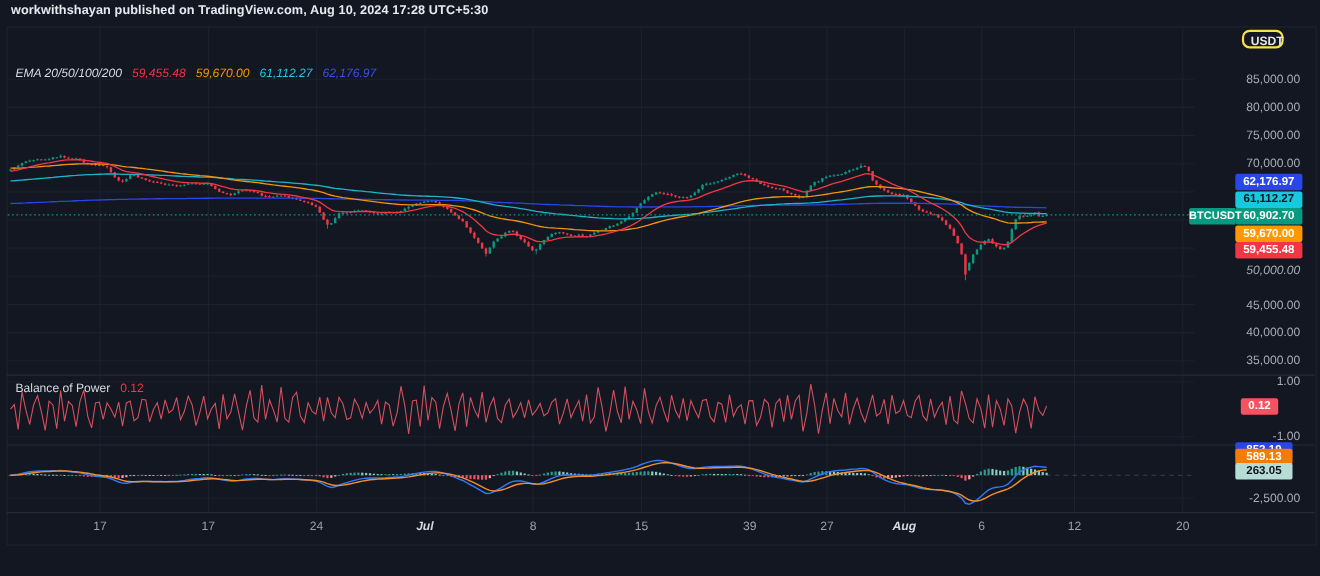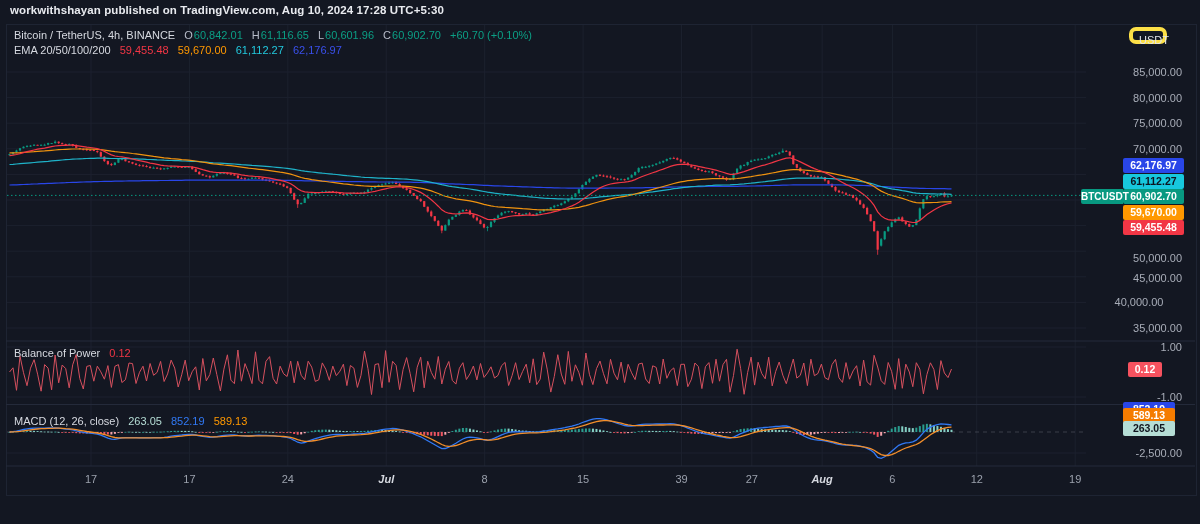--- a/index.html
+++ b/index.html
@@ -7,22 +7,22 @@
        font-family:"Liberation Sans",sans-serif;-webkit-font-smoothing:antialiased;}
   .abs{position:absolute;}
   #topbar{left:10px;top:4px;font-size:11.5px;font-weight:bold;color:#e8eaef;letter-spacing:.1px;}
   #widget-border{left:6px;top:24px;width:1189px;height:470px;border:1px solid #1e2433;pointer-events:none;}
   #plot{left:0;top:0;}
   .legend-row{left:14px;font-size:11px;color:#d1d4dc;white-space:nowrap;}
   .legend-row span{margin-right:6px;}
   .sym{color:#d6d9e0;}
   .dim{color:#b7bcc9;margin-right:1px !important;}
   .grn{color:#0b9f85;}
-  #usdt-btn{left:1129px;top:27px;width:38px;height:17px;border:4px solid #fde047;border-radius:7px;
-     color:#e3e5ea;font-size:11px;font-weight:normal;text-align:left;line-height:17px;background:transparent;cursor:pointer;}
+  #usdt-btn{left:1129px;top:27px;width:38px;height:17px;border:2px solid #fde047;border-radius:7px;
+     color:#e3e5ea;font-size:11px;font-weight:bold;text-align:left;line-height:17px;background:transparent;cursor:pointer;}
   .axlabel{position:absolute;left:1096px;width:86px;text-align:right;font-size:11px;color:#a8adb8;line-height:12px;}
   .badge{position:absolute;left:1123px;width:61px;height:15px;border-radius:2px;font-size:10.5px;font-weight:bold;
      text-align:center;line-height:15px;}
   .symtag{position:absolute;width:42px;height:15px;border-radius:2px 0 0 2px;font-size:10px;font-weight:bold;
      color:#fff;text-align:center;line-height:15px;}
   .tick{position:absolute;width:44px;margin-left:-22px;text-align:center;font-size:11px;color:#9ba1ad;top:473px;}
   .tick.major{color:#d6d9e0;font-weight:bold;font-style:italic;}
   #footer{left:0;top:494px;width:1200px;height:30px;background:#171c27;border-top:1px solid #20263a;}
   #brand{position:absolute;left:40px;top:7px;font-size:13px;font-weight:bold;color:#a9aeb9;}
   #tv-logo{position:absolute;left:15px;top:8px;}
@@ -897,59 +897,45 @@
         <rect x="936.412" y="426.029627752816" width="2" height="5.970372247184002" fill="#85cfc4"></rect>
         <rect x="939.927" y="426.8026890616846" width="2" height="5.197310938315411" fill="#85cfc4"></rect>
         <rect x="943.4420000000001" y="428.11084166547954" width="2" height="3.8891583345204594" fill="#85cfc4"></rect>
         <rect x="946.9570000000001" y="429.11542266560946" width="2" height="2.884577334390542" fill="#85cfc4"></rect>
         <rect x="950.4720000000001" y="429.790296" width="2" height="2.209703999999988" fill="#85cfc4"></rect>
         <polyline points="9.5,432.0 13.0,431.6 16.5,431.1 20.0,430.3 23.5,429.5 27.0,428.9 30.5,428.5 34.1,428.2 37.6,428.1 41.1,428.1 44.6,428.2 48.1,428.0 51.6,428.0 55.1,427.8 58.7,428.1 62.2,428.6 65.7,429.1 69.2,429.4 72.7,429.9 76.2,430.8 79.8,431.7 83.3,432.3 86.8,432.9 90.3,433.2 93.8,433.7 97.3,434.1 100.8,435.2 104.4,436.7 107.9,438.2 111.4,439.2 114.9,439.3 118.4,438.6 121.9,437.9 125.4,437.7 129.0,437.6 132.5,437.6 136.0,437.7 139.5,437.8 143.0,437.8 146.5,437.8 150.1,437.9 153.6,437.7 157.1,437.6 160.6,437.6 164.1,437.3 167.6,436.8 171.1,436.2 174.7,435.7 178.2,435.3 181.7,435.0 185.2,434.6 188.7,434.3 192.2,434.5 195.7,435.0 199.3,435.8 202.8,436.4 206.3,436.9 209.8,437.4 213.3,437.2 216.8,436.7 220.4,436.0 223.9,435.5 227.4,435.1 230.9,435.0 234.4,435.0 237.9,435.4 241.4,435.7 245.0,436.0 248.5,436.0 252.0,435.7 255.5,435.4 259.0,435.2 262.5,435.3 266.0,435.4 269.6,435.6 273.1,435.9 276.6,436.2 280.1,436.4 283.6,436.8 287.1,437.3 290.7,438.5 294.2,440.3 297.7,442.2 301.2,443.1 304.7,442.5 308.2,441.1 311.7,439.8 315.3,438.7 318.8,437.6 322.3,436.7 325.8,435.8 329.3,435.1 332.8,434.7 336.3,434.5 339.9,434.5 343.4,434.6 346.9,434.5 350.4,434.3 353.9,434.0 357.4,433.9 361.0,433.6 364.5,433.3 368.0,432.6 371.5,431.8 375.0,431.1 378.5,430.3 382.0,429.7 385.6,429.2 389.1,428.8 392.6,428.5 396.1,428.7 399.6,429.3 403.1,430.2 406.6,431.3 410.2,432.5 413.7,433.9 417.2,435.5 420.7,436.8 424.2,438.7 427.7,440.7 431.3,442.7 434.8,444.7 438.3,446.7 441.8,448.6 445.3,448.5 448.8,447.1 452.3,445.2 455.9,443.3 459.4,441.0 462.9,439.0 466.4,437.6 469.9,437.2 473.4,437.3 476.9,437.8 480.5,438.7 484.0,439.8 487.5,440.3 491.0,439.5 494.5,438.2 498.0,436.6 501.6,434.9 505.1,433.5 508.6,432.4 512.1,431.8 515.6,431.6 519.1,431.8 522.6,431.9 526.2,431.8 529.7,431.9 533.2,432.2 536.7,432.1 540.2,431.7 543.7,431.0 547.2,430.6 550.8,430.0 554.3,429.4 557.8,428.9 561.3,428.3 564.8,427.7 568.3,426.9 571.9,426.2 575.4,425.2 578.9,424.0 582.4,422.5 585.9,421.3 589.4,420.1 592.9,419.2 596.5,418.6 600.0,418.7 603.5,419.2 607.0,419.9 610.5,421.0 614.0,422.2 617.5,423.4 621.1,424.5 624.6,425.5 628.1,426.0 631.6,426.0 635.1,425.7 638.6,424.9 642.2,424.4 645.7,424.2 649.2,424.1 652.7,424.1 656.2,424.0 659.7,424.0 663.2,423.9 666.8,423.8 670.3,423.7 673.8,423.9 677.3,424.6 680.8,425.6 684.3,426.7 687.8,428.1 691.4,429.5 694.9,430.8 698.4,432.0 701.9,433.1 705.4,433.9 708.9,434.4 712.5,435.1 716.0,435.9 719.5,436.5 723.0,437.1 726.5,437.8 730.0,438.1 733.5,437.1 737.1,435.4 740.6,433.7 744.1,432.3 747.6,430.9 751.1,429.7 754.6,428.8 758.1,428.2 761.7,427.8 765.2,427.5 768.7,427.2 772.2,426.8 775.7,426.5 779.2,426.3 782.8,425.9 786.3,426.0 789.8,426.9 793.3,429.3 796.8,431.7 800.3,434.0 803.8,436.0 807.4,437.6 810.9,438.8 814.4,439.6 817.9,440.1 821.4,440.3 824.9,440.8 828.4,441.6 832.0,442.5 835.5,443.6 839.0,444.4 842.5,444.8 846.0,445.1 849.5,445.1 853.1,445.3 856.6,445.5 860.1,446.2 863.6,447.0 867.1,448.3 870.6,450.1 874.1,452.8 877.7,457.5 881.2,458.3 884.7,456.8 888.2,454.3 891.7,451.3 895.2,448.2 898.7,445.3 902.3,443.8 905.8,442.9 909.3,442.6 912.8,441.9 916.3,440.2 919.8,436.7 923.4,432.6 926.9,429.2 930.4,427.1 933.9,425.7 937.4,424.7 940.9,423.9 944.4,424.2 948.0,424.5 951.5,424.8" fill="none" stroke="#3179f5" stroke-width="1.3"></polyline>
         <polyline points="9.5,432.0 13.0,431.9 16.5,431.7 20.0,431.3 23.5,430.8 27.0,430.3 30.5,429.8 34.1,429.3 37.6,429.0 41.1,428.7 44.6,428.6 48.1,428.4 51.6,428.3 55.1,428.2 58.7,428.2 62.2,428.3 65.7,428.6 69.2,428.8 72.7,429.2 76.2,429.7 79.8,430.3 83.3,430.9 86.8,431.5 90.3,432.0 93.8,432.5 97.3,433.0 100.8,433.6 104.4,434.5 107.9,435.6 111.4,436.7 114.9,437.5 118.4,437.8 121.9,437.9 125.4,437.9 129.0,437.8 132.5,437.8 136.0,437.8 139.5,437.9 143.0,437.9 146.5,437.9 150.1,437.9 153.6,437.9 157.1,437.9 160.6,437.9 164.1,437.7 167.6,437.5 171.1,437.2 174.7,436.8 178.2,436.4 181.7,436.1 185.2,435.7 188.7,435.4 192.2,435.2 195.7,435.2 199.3,435.4 202.8,435.8 206.3,436.2 209.8,436.6 213.3,436.8 216.8,436.9 220.4,436.7 223.9,436.4 227.4,436.1 230.9,435.9 234.4,435.7 237.9,435.7 241.4,435.8 245.0,435.9 248.5,436.0 252.0,436.0 255.5,435.9 259.0,435.8 262.5,435.8 266.0,435.8 269.6,435.8 273.1,435.9 276.6,436.1 280.1,436.3 283.6,436.5 287.1,436.8 290.7,437.4 294.2,438.3 297.7,439.6 301.2,440.7 304.7,441.3 308.2,441.3 311.7,441.0 315.3,440.5 318.8,439.8 322.3,439.0 325.8,438.2 329.3,437.4 332.8,436.8 336.3,436.2 339.9,435.9 343.4,435.6 346.9,435.4 350.4,435.2 353.9,435.0 357.4,434.8 361.0,434.6 364.5,434.3 368.0,434.0 371.5,433.5 375.0,432.9 378.5,432.3 382.0,431.7 385.6,431.1 389.1,430.6 392.6,430.1 396.1,429.9 399.6,429.8 403.1,430.1 406.6,430.6 410.2,431.3 413.7,432.2 417.2,433.3 420.7,434.4 424.2,435.8 427.7,437.3 431.3,439.0 434.8,440.8 438.3,442.7 441.8,444.5 445.3,445.8 448.8,446.4 452.3,446.2 455.9,445.5 459.4,444.4 462.9,443.0 466.4,441.6 469.9,440.5 473.4,439.8 476.9,439.4 480.5,439.4 484.0,439.7 487.5,440.0 491.0,440.1 494.5,439.7 498.0,439.0 501.6,438.0 505.1,436.9 508.6,435.8 512.1,434.8 515.6,434.1 519.1,433.6 522.6,433.3 526.2,433.1 529.7,432.9 533.2,432.9 536.7,432.9 540.2,432.7 543.7,432.4 547.2,432.1 550.8,431.7 554.3,431.2 557.8,430.8 561.3,430.3 564.8,429.8 568.3,429.2 571.9,428.5 575.4,427.8 578.9,426.9 582.4,425.9 585.9,424.8 589.4,423.7 592.9,422.6 596.5,421.7 600.0,421.0 603.5,420.7 607.0,420.7 610.5,421.0 614.0,421.6 617.5,422.3 621.1,423.2 624.6,424.1 628.1,424.8 631.6,425.4 635.1,425.7 638.6,425.7 642.2,425.6 645.7,425.4 649.2,425.3 652.7,425.2 656.2,425.1 659.7,425.0 663.2,425.0 666.8,424.9 670.3,424.8 673.8,424.8 677.3,425.0 680.8,425.4 684.3,426.0 687.8,426.9 691.4,427.9 694.9,429.0 698.4,430.1 701.9,431.2 705.4,432.2 708.9,433.1 712.5,434.0 716.0,434.8 719.5,435.5 723.0,436.3 726.5,437.0 730.0,437.6 733.5,437.7 737.1,437.3 740.6,436.6 744.1,435.6 747.6,434.6 751.1,433.5 754.6,432.4 758.1,431.5 761.7,430.7 765.2,430.1 768.7,429.6 772.2,429.1 775.7,428.6 779.2,428.2 782.8,427.9 786.3,427.6 789.8,427.7 793.3,428.5 796.8,429.7 800.3,431.2 803.8,432.9 807.4,434.5 810.9,436.1 814.4,437.4 817.9,438.5 821.4,439.3 824.9,440.1 828.4,440.8 832.0,441.6 835.5,442.5 839.0,443.4 842.5,444.1 846.0,444.7 849.5,445.1 853.1,445.5 856.6,445.8 860.1,446.3 863.6,446.8 867.1,447.6 870.6,448.6 874.1,450.2 877.7,452.6 881.2,454.6 884.7,455.5 888.2,455.5 891.7,454.7 895.2,453.2 898.7,451.3 902.3,449.5 905.8,448.0 909.3,446.8 912.8,445.7 916.3,444.5 919.8,442.6 923.4,440.1 926.9,437.4 930.4,434.8 933.9,432.6 937.4,430.7 940.9,429.1 944.4,428.1 948.0,427.4 951.5,427.1" fill="none" stroke="#f28e2b" stroke-width="1.3"></polyline>
       </g>
     </svg>
 
-  <div class="abs legend-row" style="top:29px;">
-    <span class="sym">Bitcoin / TetherUS, 4h, BINANCE</span>
-    <span class="dim">O</span><span class="grn">60,842.01</span>
-    <span class="dim">H</span><span class="grn">61,116.65</span>
-    <span class="dim">L</span><span class="grn">60,601.96</span>
-    <span class="dim">C</span><span class="grn">60,902.70</span>
-    <span class="grn">+60.70 (+0.10%)</span>
-  </div>
-
-  <div class="abs legend-row" style="top:44px;">
+
+  <div class="abs legend-row" style="top:61px;font-style:italic;">
     <span class="sym">EMA 20/50/100/200</span>
     <span id="ema20v" style="color: rgb(242, 54, 69);">59,455.48</span>
     <span id="ema50v" style="color: rgb(255, 152, 0);">59,670.00</span>
     <span id="ema100v" style="color: rgb(34, 201, 222);">61,112.27</span>
     <span id="ema200v" style="color: rgb(58, 80, 236);">62,176.97</span>
   </div>
 
   <div class="abs legend-row" style="top:347px;">
     <span class="sym">Balance of Power</span>
     <span id="bopv" style="color:#f23645;">0.12</span>
   </div>
 
-  <div class="abs legend-row" style="top:415px;">
-    <span class="sym">MACD (12, 26, close)</span>
-    <span id="macdh" style="color: rgb(181, 221, 213);">263.05</span>
-    <span id="macdm" style="color: rgb(49, 121, 245);">852.19</span>
-    <span id="macds" style="color: rgb(255, 152, 0);">589.13</span>
-  </div>
 
   <button class="abs" id="usdt-btn">USDT</button>
 
   <div id="labels">
       <div class="axlabel" style="top: 66px;">85,000.00</div>
       <div class="axlabel" style="top: 91.6px;">80,000.00</div>
       <div class="axlabel" style="top: 117.2px;">75,000.00</div>
       <div class="axlabel" style="top: 142.8px;">70,000.00</div>
-      <div class="axlabel" style="top: 252px;">50,000.00</div>
+      <div class="axlabel" style="top: 240px; font-style: italic;">50,000.00</div>
       <div class="axlabel" style="top: 272px;">45,000.00</div>
-      <div class="axlabel" style="top: 296.4px; text-align: center;">40,000.00</div>
+      <div class="axlabel" style="top: 296.4px;">40,000.00</div>
       <div class="axlabel" style="top: 322px;">35,000.00</div>
       <div class="axlabel" style="top: 341px;">1.00</div>
       <div class="axlabel" style="top: 391px;">-1.00</div>
       <div class="axlabel" style="top: 447px;">-2,500.00</div>
       <div class="badge" style="top: 158.103px; background: rgb(41, 70, 232); color: rgb(255, 255, 255);">62,176.97</div>
       <div class="badge" style="top: 173.603px; background: rgb(23, 200, 222); color: rgb(12, 20, 32);">61,112.27</div>
       <div class="badge" style="top: 189.103px; background: rgb(8, 153, 129); color: rgb(255, 255, 255);">60,902.70</div>
       <div class="symtag" style="top: 189.103px; left: 1081px; background: rgb(8, 153, 129);">BTCUSDT</div>
       <div class="badge" style="top: 204.603px; background: rgb(255, 152, 0); color: rgb(255, 255, 255);">59,670.00</div>
       <div class="badge" style="top: 220.103px; background: rgb(242, 54, 69); color: rgb(255, 255, 255);">59,455.48</div>
@@ -963,16 +949,16 @@
       <div class="tick" style="left: 189.42px;">17</div>
       <div class="tick" style="left: 287.84px;">24</div>
       <div class="tick major" style="left: 386.26px;">Jul</div>
       <div class="tick" style="left: 484.68px;">8</div>
       <div class="tick" style="left: 583.1px;">15</div>
       <div class="tick" style="left: 681.52px;">39</div>
       <div class="tick" style="left: 751.82px;">27</div>
       <div class="tick major" style="left: 822.12px;">Aug</div>
       <div class="tick" style="left: 892.42px;">6</div>
       <div class="tick" style="left: 976.78px;">12</div>
-      <div class="tick" style="left: 1075.2px;">19</div>
+      <div class="tick" style="left: 1075.2px;">20</div>
     </div>
 
 </div>
 
 </body></html>

